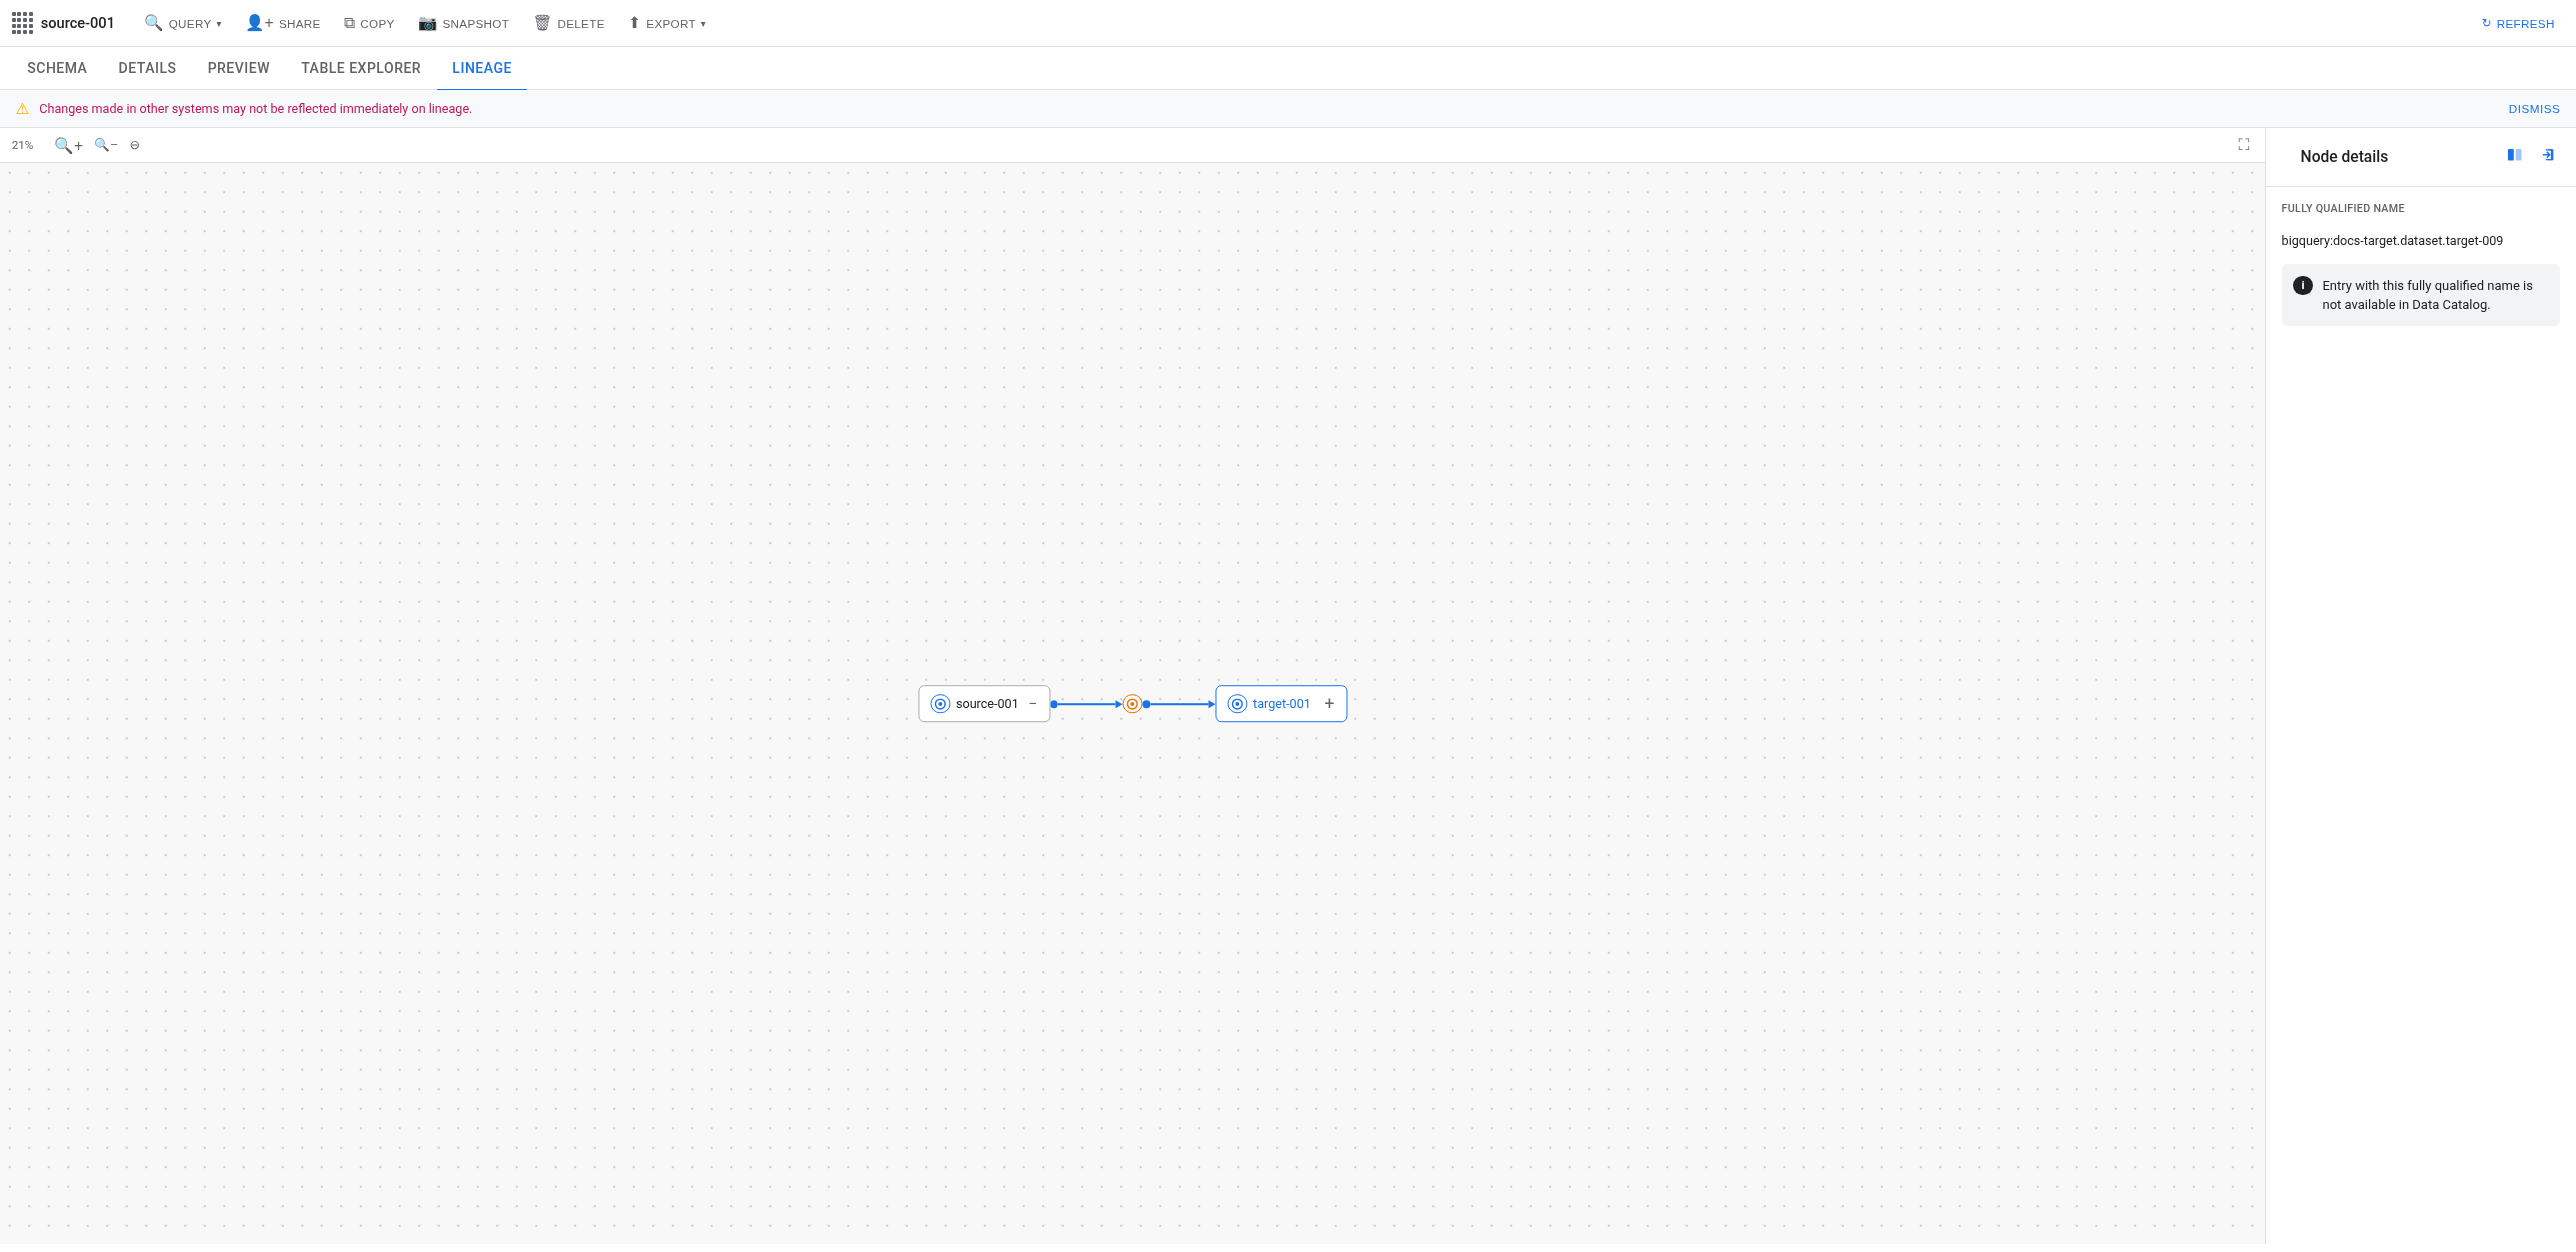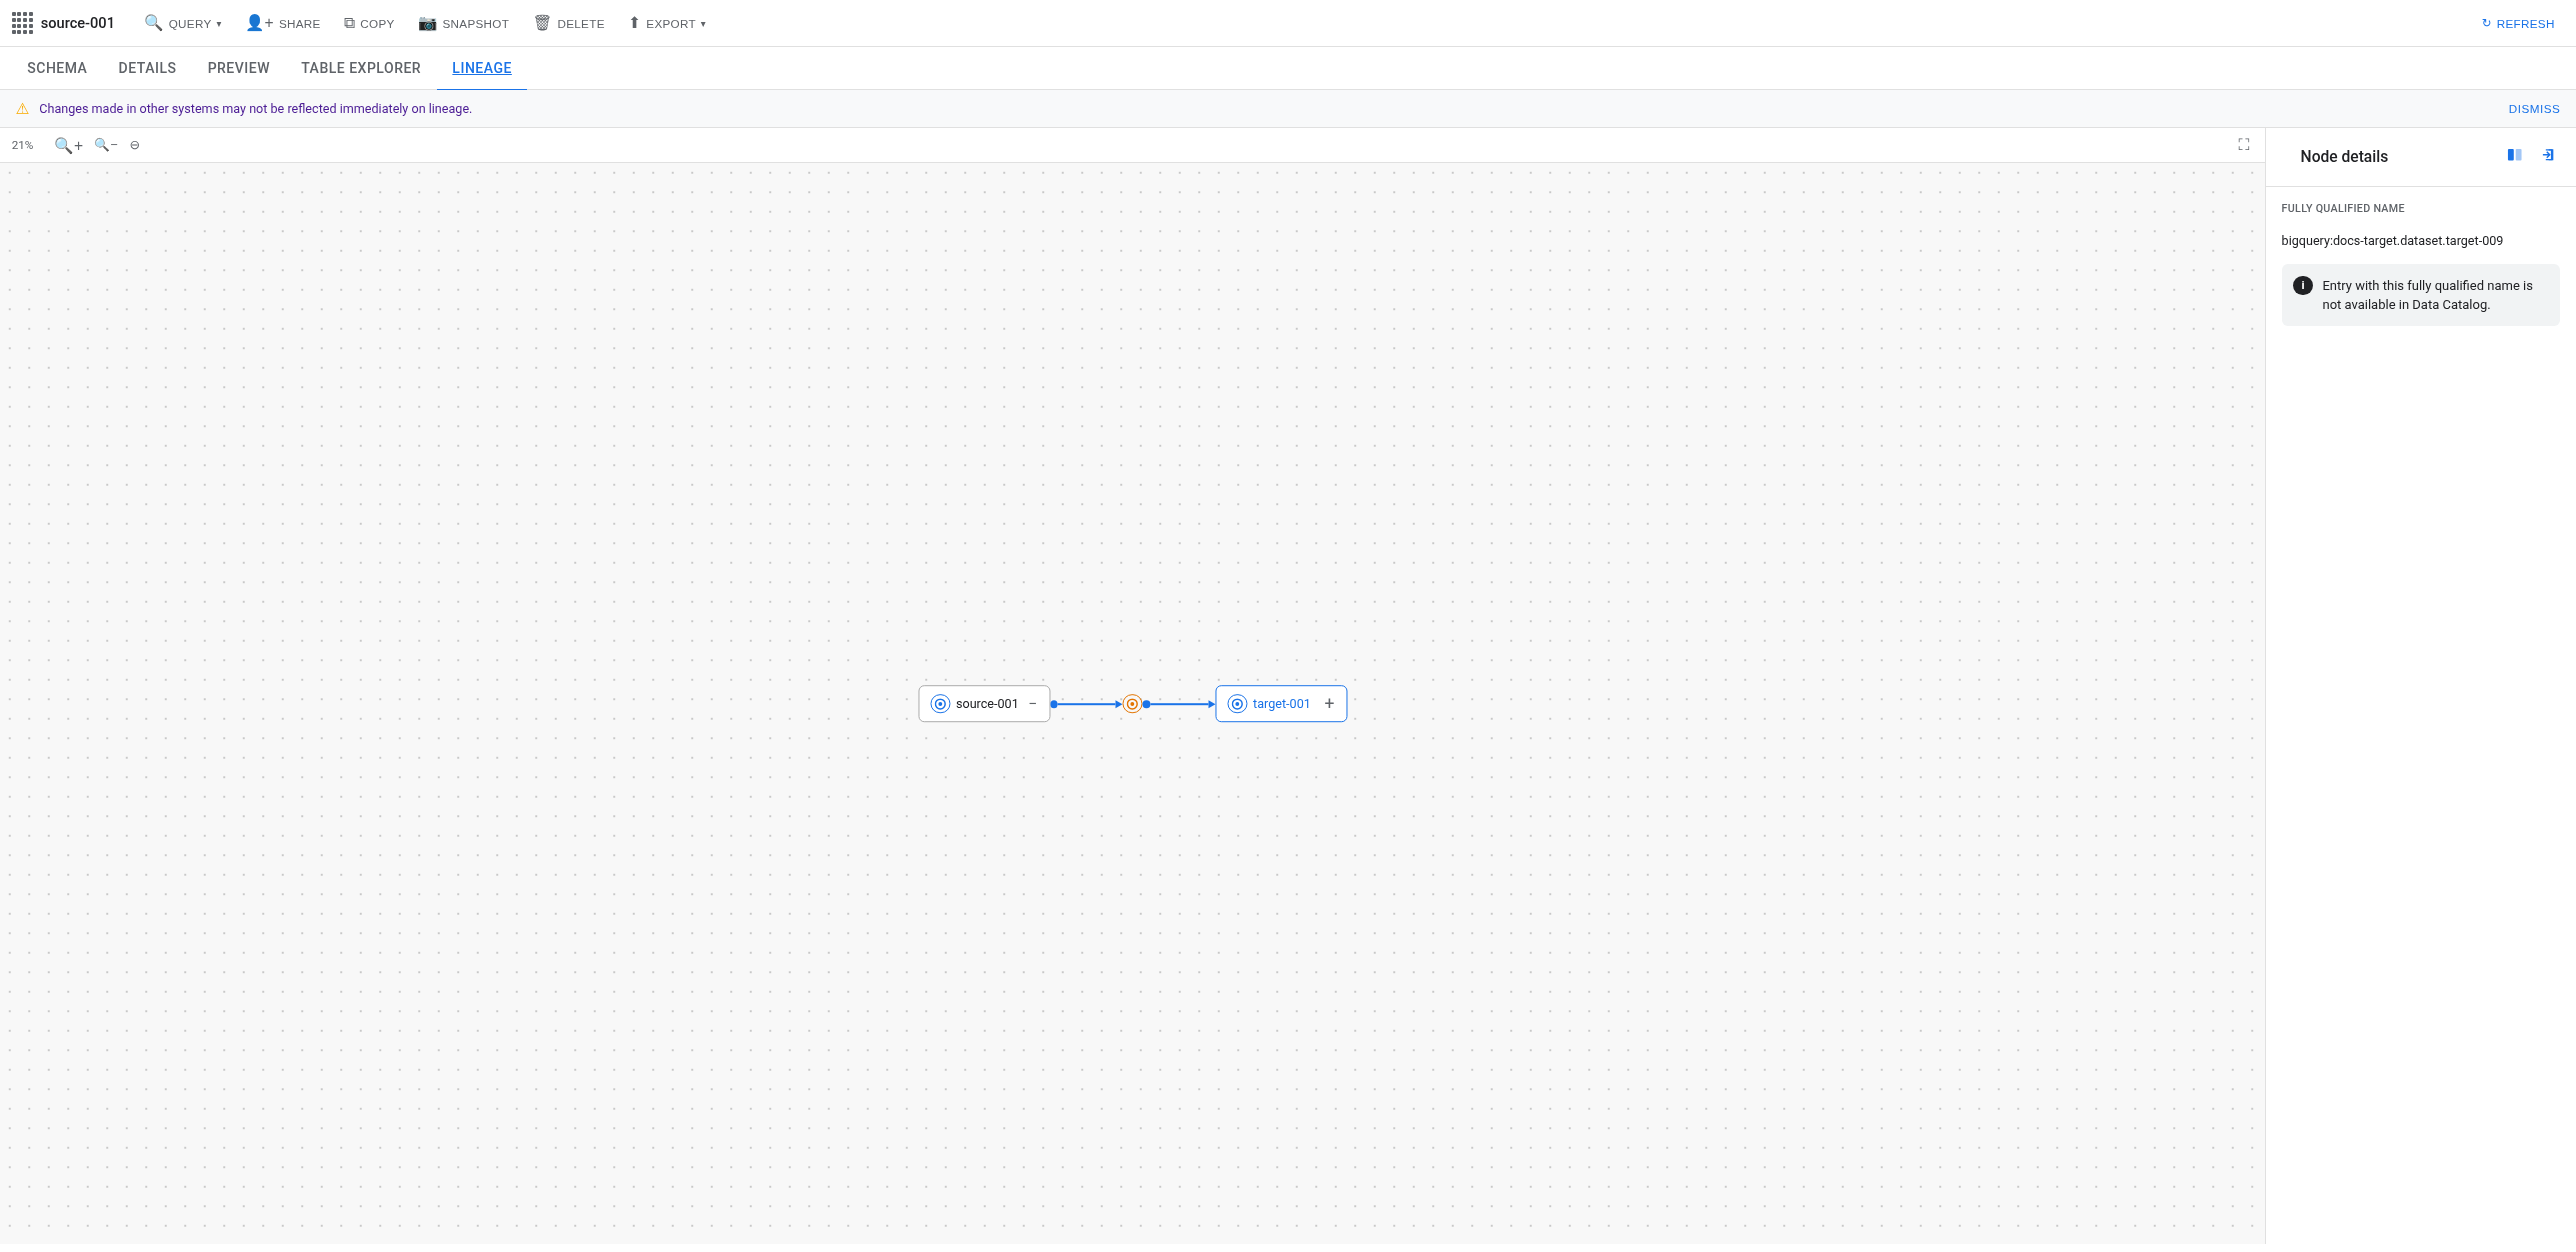--- a/index.html
+++ b/index.html
@@ -75,35 +75,34 @@
       color: #5f6368;
       cursor: pointer;
       border-bottom: 1.9px solid transparent;
       text-transform: uppercase;
       letter-spacing: 0.5px;
       margin-bottom: -1px;
     }
     .tab.active {
       color: #1a73e8;
       border-bottom: 1.9px solid #1a73e8;
-      text-decoration: underline;
     }
 
     
     .banner {
       display: flex;
       align-items: center;
       padding: 9.7px 15.6px;
       background: #f8f9fa;
       border-bottom: 1px solid #e0e0e0;
       gap: 9.7px;
     }
     .banner-text {
       font-size: 12.6px;
-      color: #4c1d95;
+      color: #be185d;
       flex: 1;
     }
     .banner-dismiss {
       font-size: 11.7px;
       font-weight: 500;
       color: #1a73e8;
       cursor: pointer;
       text-transform: uppercase;
       letter-spacing: 0.5px;
       border: none;

